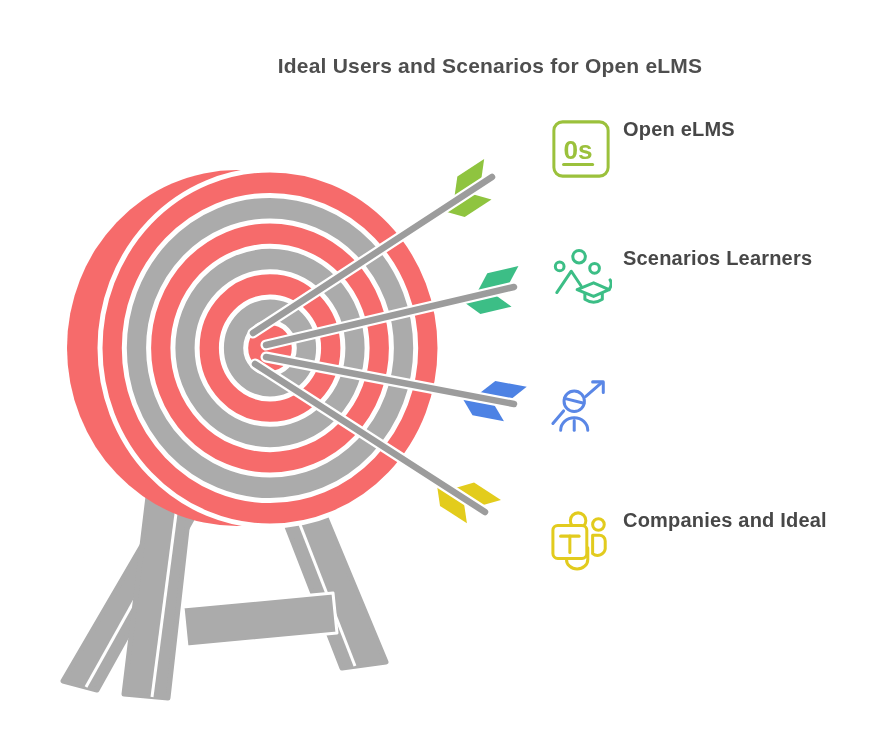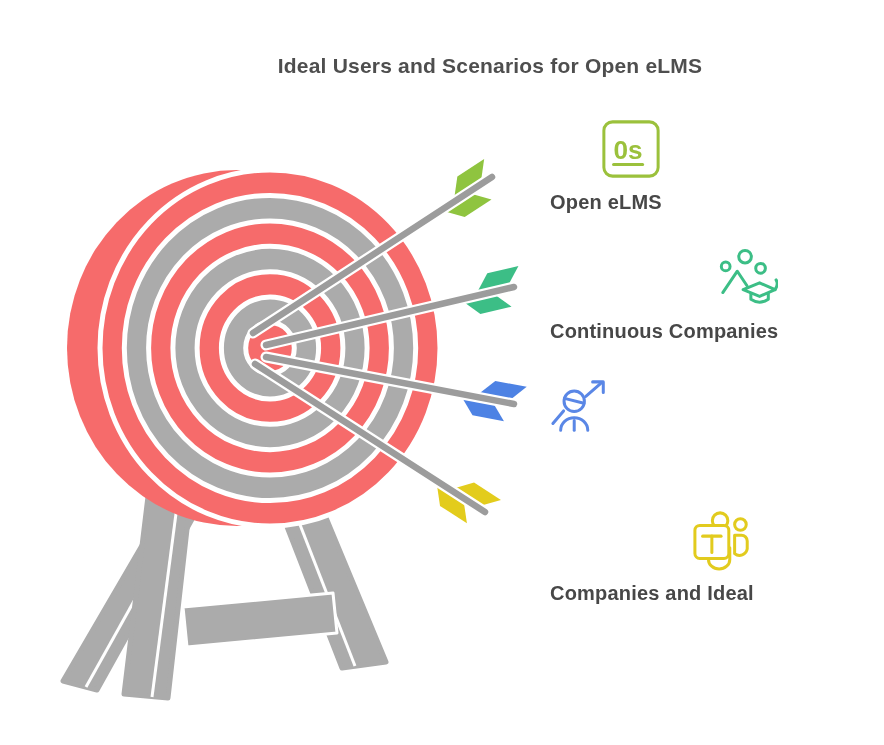--- a/index.html
+++ b/index.html
@@ -25,21 +25,21 @@
   .f-gray{fill:var(--target-gray);}
   
   .stand polygon{fill:var(--target-gray);stroke:var(--target-gray);stroke-width:5;stroke-linejoin:round;}
   .stand .split{stroke:#fff;stroke-width:3;fill:none;}
   .stand .bar{stroke:#fff;stroke-width:3;}
   
   .fletch path{fill:currentColor;}
   .shaft-under{stroke:#fff;stroke-width:11;stroke-linecap:round;}
   .shaft{stroke:var(--shaft-gray);stroke-width:6.5;stroke-linecap:round;}
   
-  .legend-row{position:absolute;left:550px;display:flex;align-items:flex-end;gap:11px;flex-direction:column;}
+  .legend-row{position:absolute;left:550px;display:flex;align-items:flex-start;gap:11px;}
   .licon{width:62px;height:62px;flex:0 0 auto;}
   .licon .s{stroke:currentColor;fill:none;stroke-width:3.1;stroke-linecap:round;stroke-linejoin:round;}
   .licon .sq{stroke:currentColor;fill:#fff;stroke-width:3.1;stroke-linejoin:round;}
   .licon text{fill:currentColor;stroke:none;font-family:"Liberation Sans",sans-serif;}
   .llabel{font-size:20px;font-weight:bold;color:var(--label-color);white-space:nowrap;letter-spacing:.2px;}
 </style>
 </head>
 <body>
 
 <div class="canvas">
@@ -124,21 +124,21 @@
     <div class="legend-row" style="top:247px">
       <svg class="licon" viewBox="0 0 64 64" color="#3CBE86">
         <circle class="s" cx="30" cy="10" r="6.5"></circle>
         <circle class="s" cx="10" cy="20" r="4.5"></circle>
         <circle class="s" cx="46" cy="22" r="5"></circle>
         <path class="s" d="M7,47 L22,25 L32,40"></path>
         <path class="s" d="M28,44 L45,37 L61,44 L45,51 Z"></path>
         <path class="s" d="M36,48 L36,54 Q45,60 54,54 L54,48"></path>
         <path class="s" d="M61,44 C63,41 64,37 62,34"></path>
       </svg>
-      <span class="llabel">Continuous Companies</span>
+      <span class="llabel">Scenarios Learners</span>
     </div>
 
     <div class="legend-row" style="top:378px">
       <svg class="licon" viewBox="0 0 64 64" color="#5A87E6">
         <path class="s" d="M3,47 L14,34"></path>
         <circle class="s" cx="25" cy="24" r="10.5"></circle>
         <path class="s" d="M15,21 L35,26"></path>
         <path class="s" d="M11,54 A14,13 0 0 1 39,54"></path>
         <path class="s" d="M25,44 L25,54"></path>
         <path class="s" d="M37,19 L53,5"></path>

